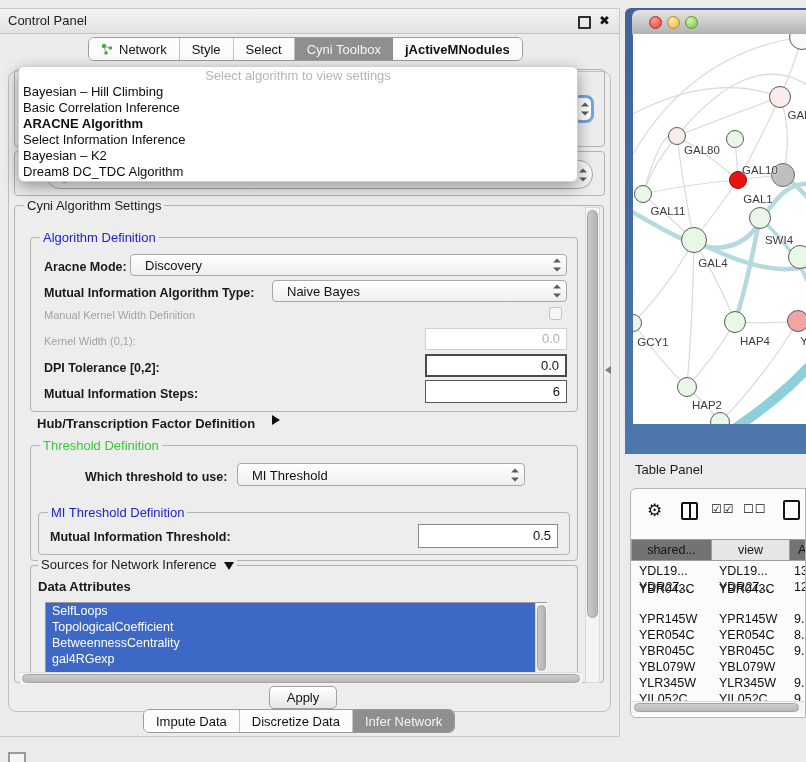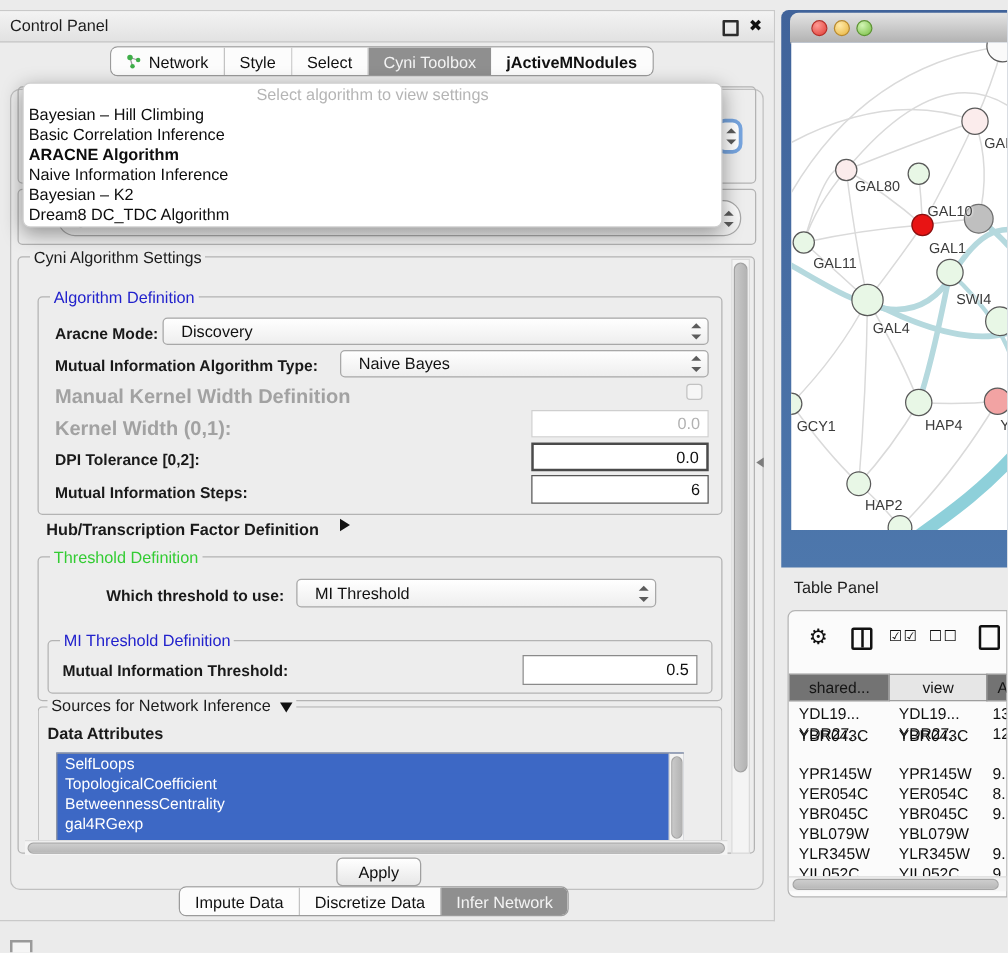--- a/index.html
+++ b/index.html
@@ -31,21 +31,21 @@
   #algo-popup .ph{height:17px;text-align:center;font-size:13px;color:#b5b5b5;line-height:17px;}
   #algo-popup .it{height:16px;line-height:16px;font-size:13px;color:#0d0d0d;padding-left:4px;white-space:nowrap;}
   #algo-popup .it.sel{font-weight:bold;}
   
   .combo{position:absolute;background:linear-gradient(#ffffff,#eeeeee);border:1px solid #a8a8a8;border-radius:4px;font-size:13px;color:#111;box-sizing:border-box;}
   .combo .cval{position:absolute;left:14px;top:50%;transform:translateY(-50%);white-space:nowrap;}
   .ud{position:absolute;right:5px;top:50%;transform:translateY(-50%);width:8px;height:13px;}
   .ud:before{content:"";position:absolute;top:0;left:0;border:4px solid transparent;border-bottom:4px solid #5c5c5c;border-top:none;}
   .ud:after{content:"";position:absolute;bottom:0;left:0;border:4px solid transparent;border-top:4px solid #5c5c5c;border-bottom:none;}
   .lblb{position:absolute;font-size:12.5px;font-weight:bold;color:#1a1a1a;white-space:nowrap;}
-  .lbld{position:absolute;font-size:16px;font-weight:bold;color:#a2a2a2;white-space:nowrap;}
+  .lbld{position:absolute;font-size:11px;font-weight:normal;color:#a2a2a2;white-space:nowrap;}
   .nfield{position:absolute;background:#ffffff;text-align:right;font-size:13px;box-sizing:border-box;padding:0 6px 0 4px;}
   .cbx{position:absolute;width:13px;height:13px;border:1px solid #c2c2c2;border-radius:3px;background:#f6f6f6;box-sizing:border-box;}
   .tri-r{display:inline-block;width:0;height:0;border-left:8px solid #111;border-top:5px solid transparent;border-bottom:5px solid transparent;}
   .tri-d{display:inline-block;width:0;height:0;border-top:8px solid #111;border-left:5px solid transparent;border-right:5px solid transparent;}
   
   #attr-list{left:45px;top:593px;width:502px;height:73px;background:#3d68c5;border:1px solid #9a9a9a;box-sizing:border-box;overflow:hidden;}
   #attr-list .li{height:16px;line-height:16px;color:#ffffff;font-size:12.5px;padding-left:6px;background:#3d68c5;white-space:nowrap;}
   .vscroll{position:absolute;background:#f4f4f4;border-left:1px solid #d8d8d8;}
   .vthumb{position:absolute;left:1px;right:1px;background:linear-gradient(90deg,#c9c9c9,#b4b4b4);border-radius:6px;border:1px solid #a2a2a2;}
   .hscroll{position:absolute;background:#f4f4f4;border-top:1px solid #dcdcdc;}
@@ -135,21 +135,21 @@
     <div class="abs combo" style="left:46px;top:151px;width:547px;height:29px;border-radius:14px;z-index:3;">
       <span class="cval" style="color:#a8a8a8;">gal-filtered sif default node</span>
       <span class="ud"></span>
     </div>
 
     <div class="abs" id="algo-popup">
       <div class="ph">Select algorithm to view settings</div>
       <div class="it">Bayesian – Hill Climbing</div>
       <div class="it">Basic Correlation Inference</div>
       <div class="it sel">ARACNE Algorithm</div>
-      <div class="it">Naive Information Inference</div>
+      <div class="it">Select Information Inference</div>
       <div class="it">Bayesian – K2</div>
       <div class="it">Dream8 DC_TDC Algorithm</div>
     </div>
 
     <div class="abs gbox" style="left:14px;top:196px;width:590px;height:478px;"></div>
     <span class="gtitle black" style="left:24px;top:189px;">Cyni Algorithm Settings</span>
 
     <div class="abs gbox" style="left:30px;top:228px;width:548px;height:175px;"></div>
     <span class="gtitle blue" style="left:40px;top:221px;">Algorithm Definition</span>
 

